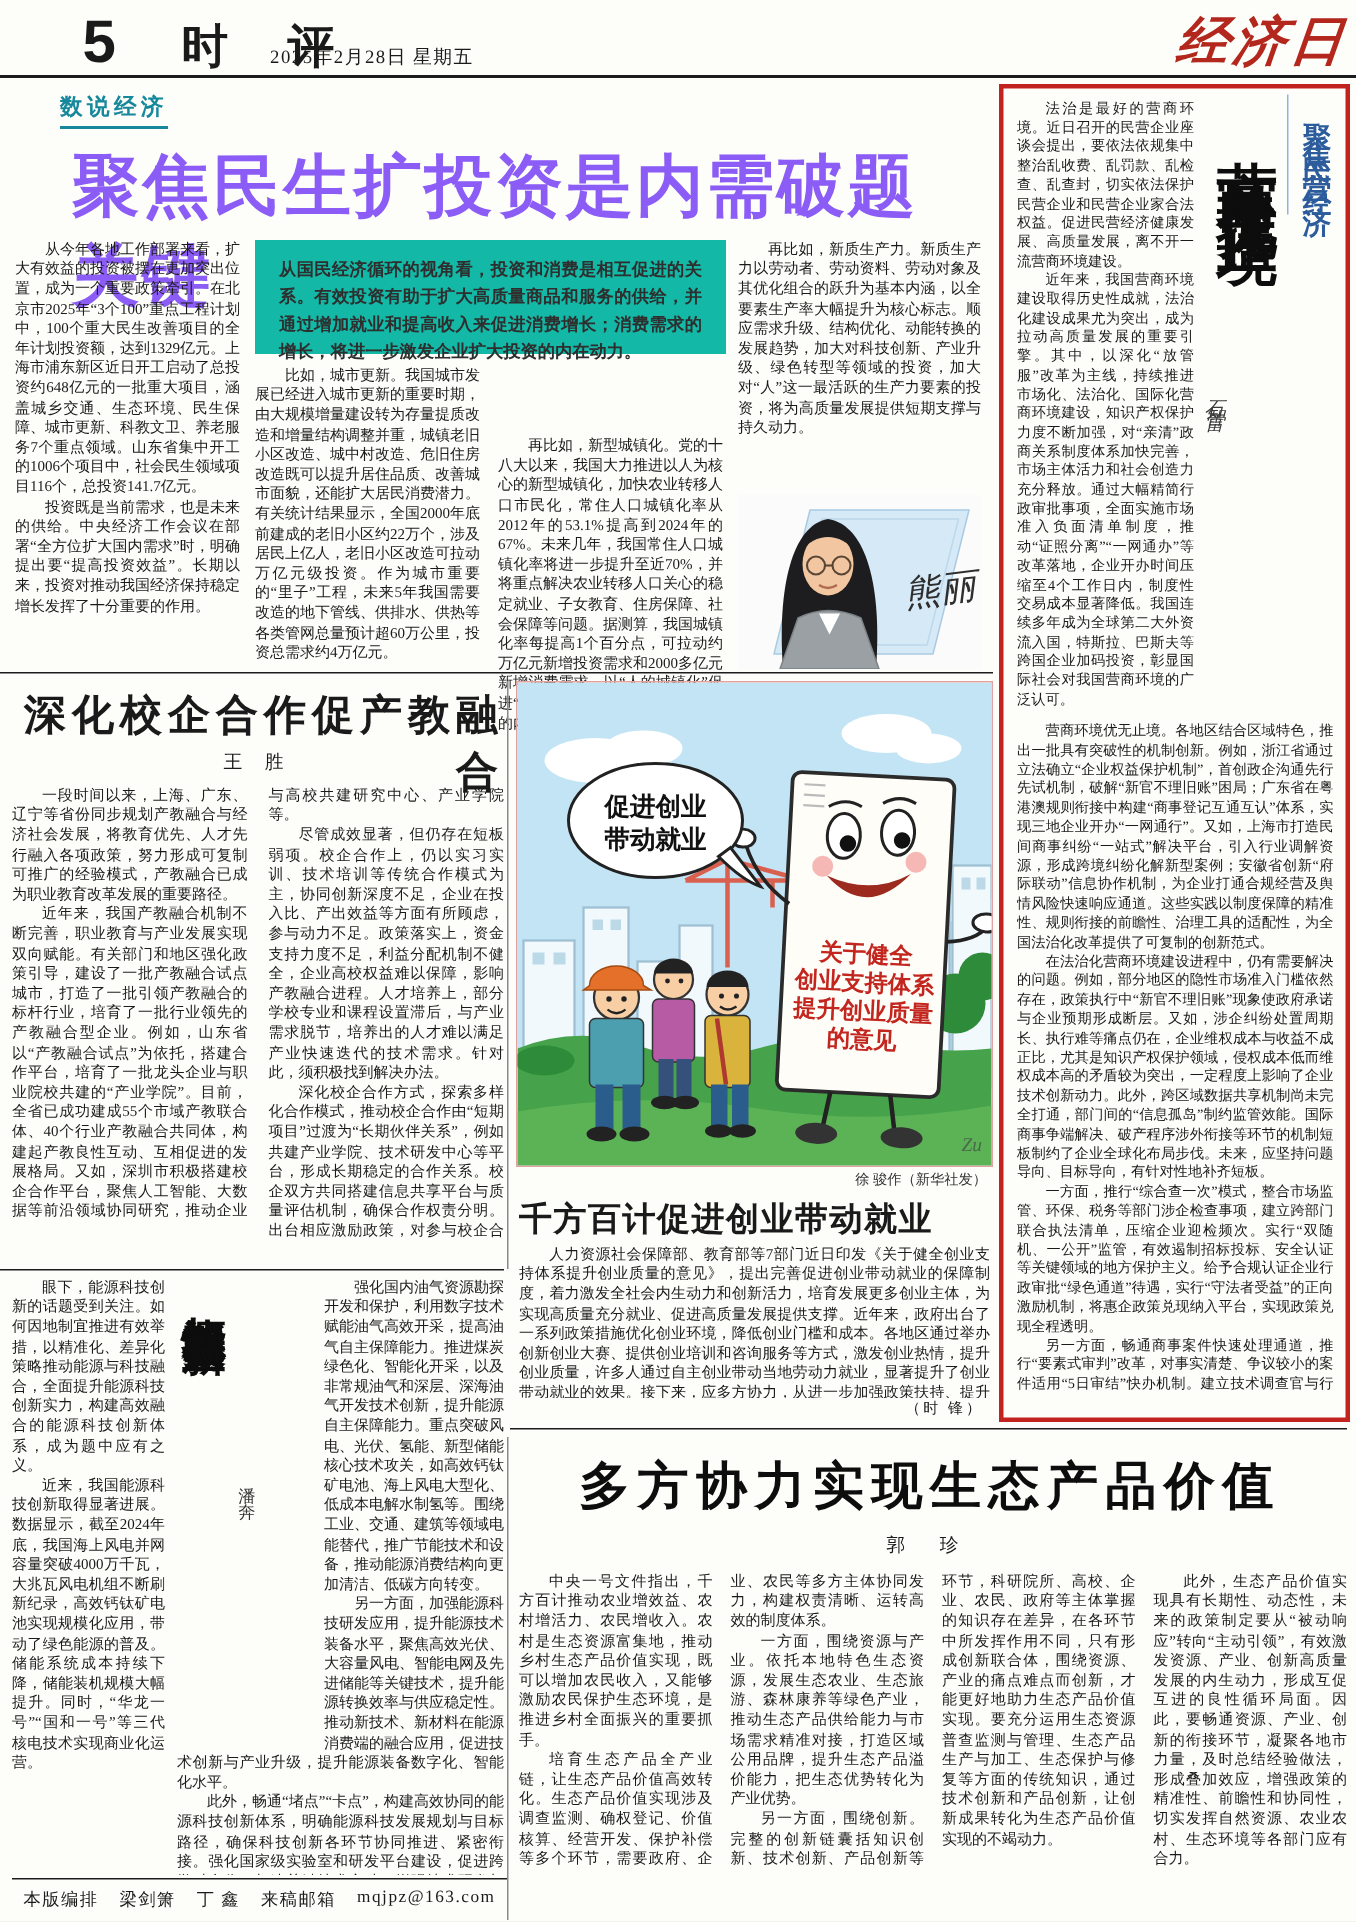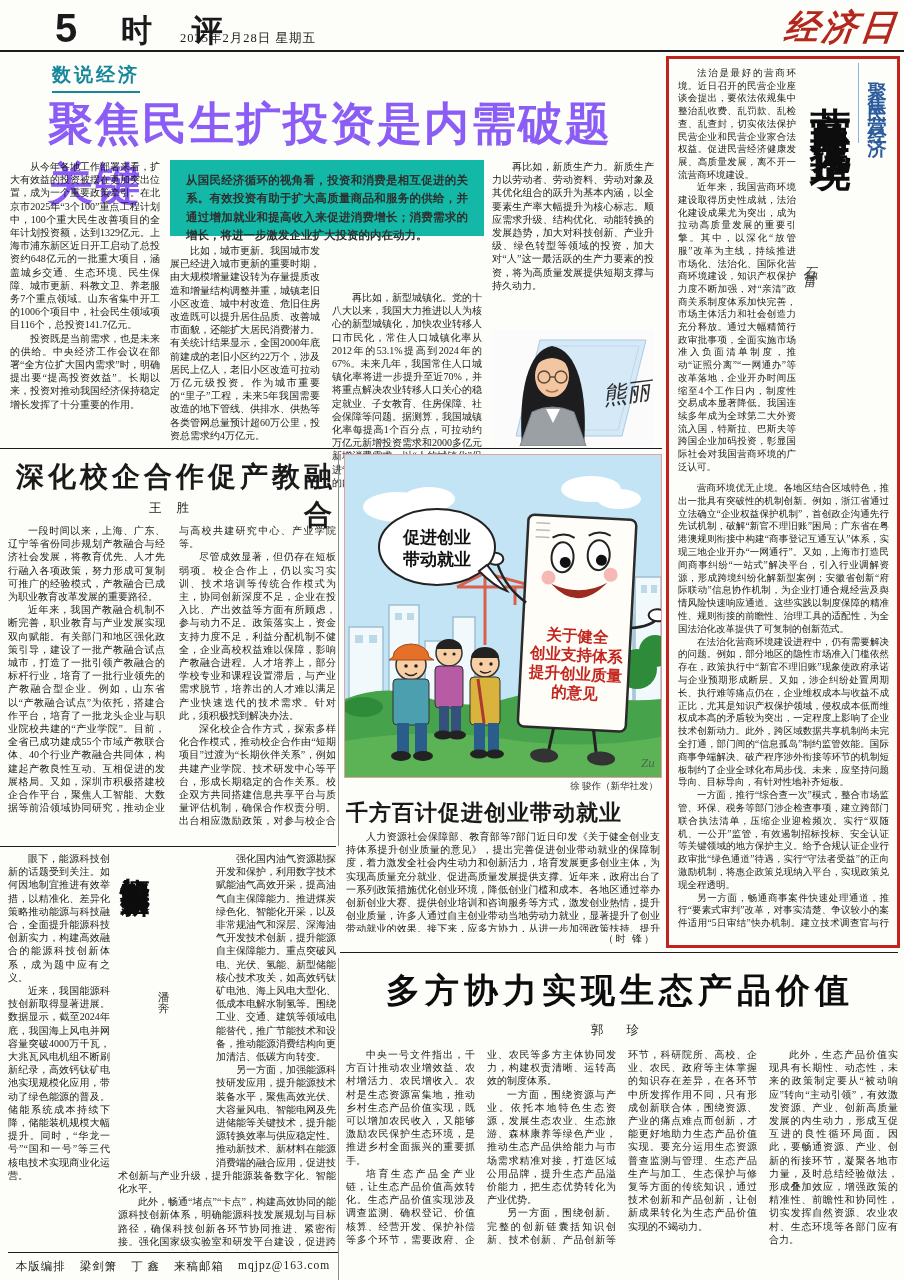--- a/index.html
+++ b/index.html
@@ -11,22 +11,22 @@
   
   .pagenum{font-family:"Liberation Sans",sans-serif;font-weight:900;font-size:40px;}
   .section{font-family:"Liberation Serif",serif;font-weight:bold;font-size:31px;letter-spacing:16px;margin-left:13px;}
   .pdate{font-size:12.5px;letter-spacing:1px;}
   .masthead{font-family:"Liberation Serif",serif;font-style:italic;font-weight:bold;font-size:35px;
             color:#b3271d;letter-spacing:3px;transform:skewX(-6deg);}
   
   .bodytxt{font-size:10px;line-height:13.2px;text-align:justify;overflow:hidden;}
   .bodytxt p{margin:0;text-indent:2em;}
   
-  .tag{font-family:"Liberation Sans",sans-serif;font-weight:bold;font-size:19px;color:#17889c;
-       letter-spacing:3px;border-bottom:2px solid #17889c;padding-bottom:3px;margin-left:12px;}
+  .tag{font-family:"Liberation Sans",sans-serif;font-weight:bold;font-size:15px;color:#17889c;
+       letter-spacing:3px;border-bottom:2px solid #17889c;padding-bottom:3px;}
   .mainhead{font-family:"Liberation Sans",sans-serif;font-weight:900;font-size:45px;letter-spacing:2px;color:#8b5cf6;}
   .quotebox{background:#14b8a6;padding:11px 16px;font-size:11.5px;line-height:1.6;font-weight:bold;color:#2e2e2e;text-align:justify;}
   
   .serifhead{font-family:"Liberation Serif",serif;font-weight:900;font-size:28px;letter-spacing:4px;text-align:right;}
   .byline{font-size:12.5px;letter-spacing:6px;text-align:center;}
   .twocol{column-count:2;column-gap:14px;}
   .fourcol{column-count:4;column-gap:12px;}
   
   .cartoon-frame{border:1px solid #e3a2a0;}
   .credit{font-size:9.5px;text-align:right;color:#333;}

